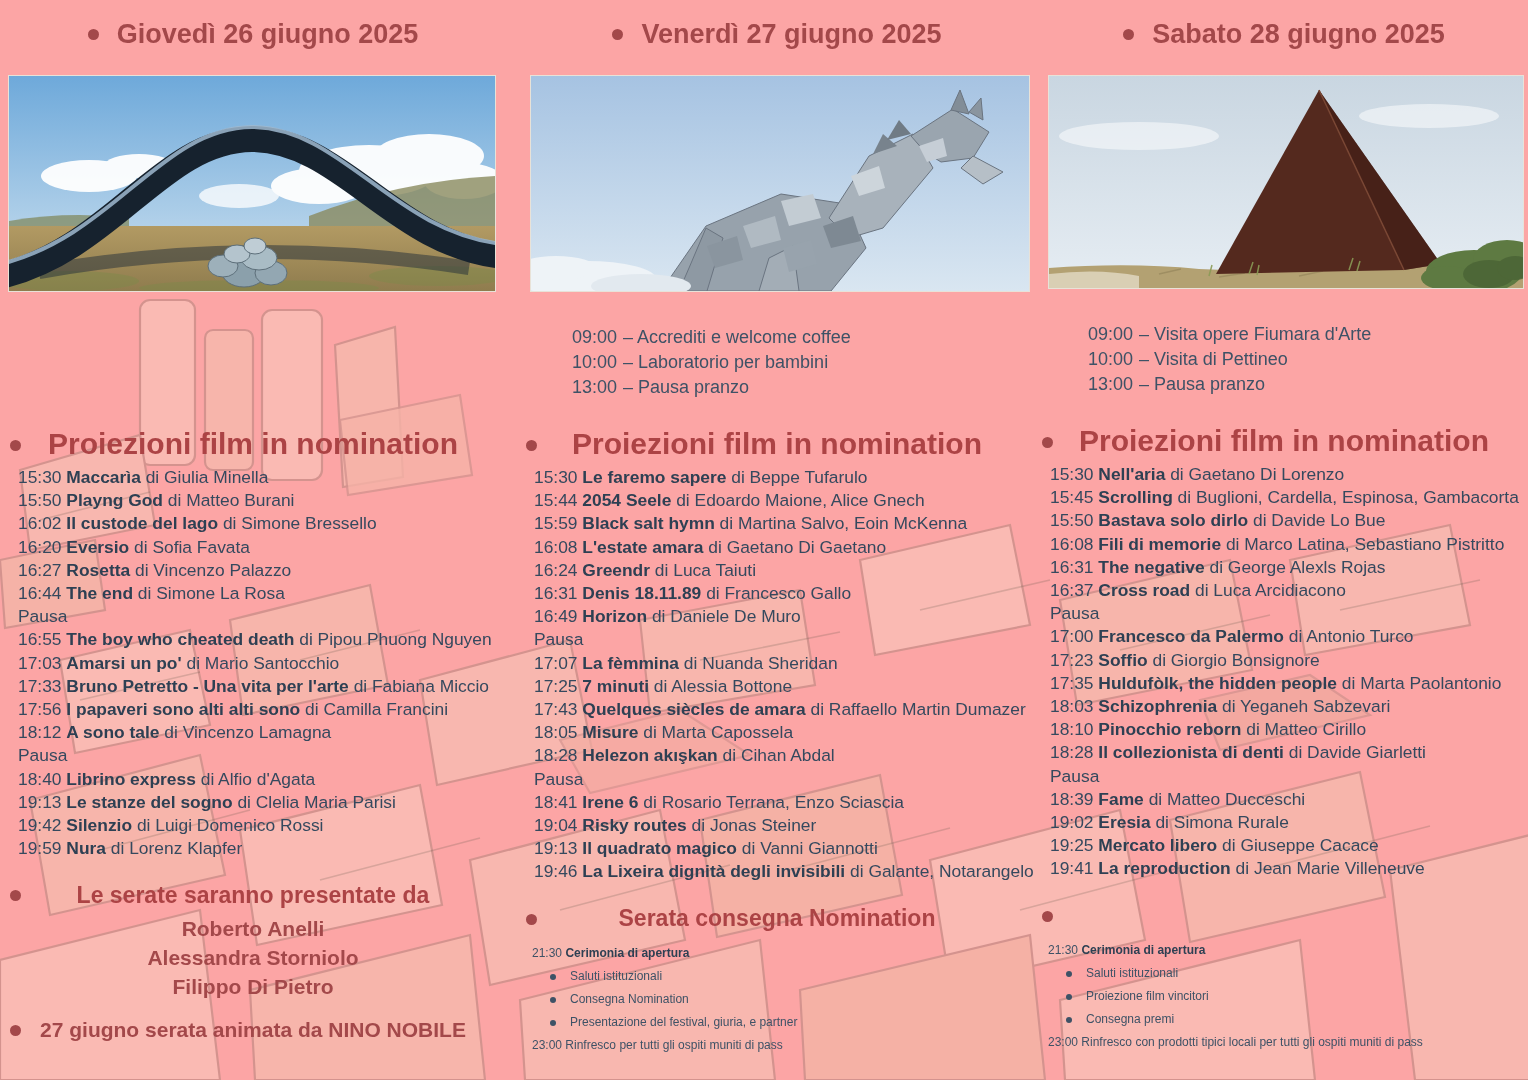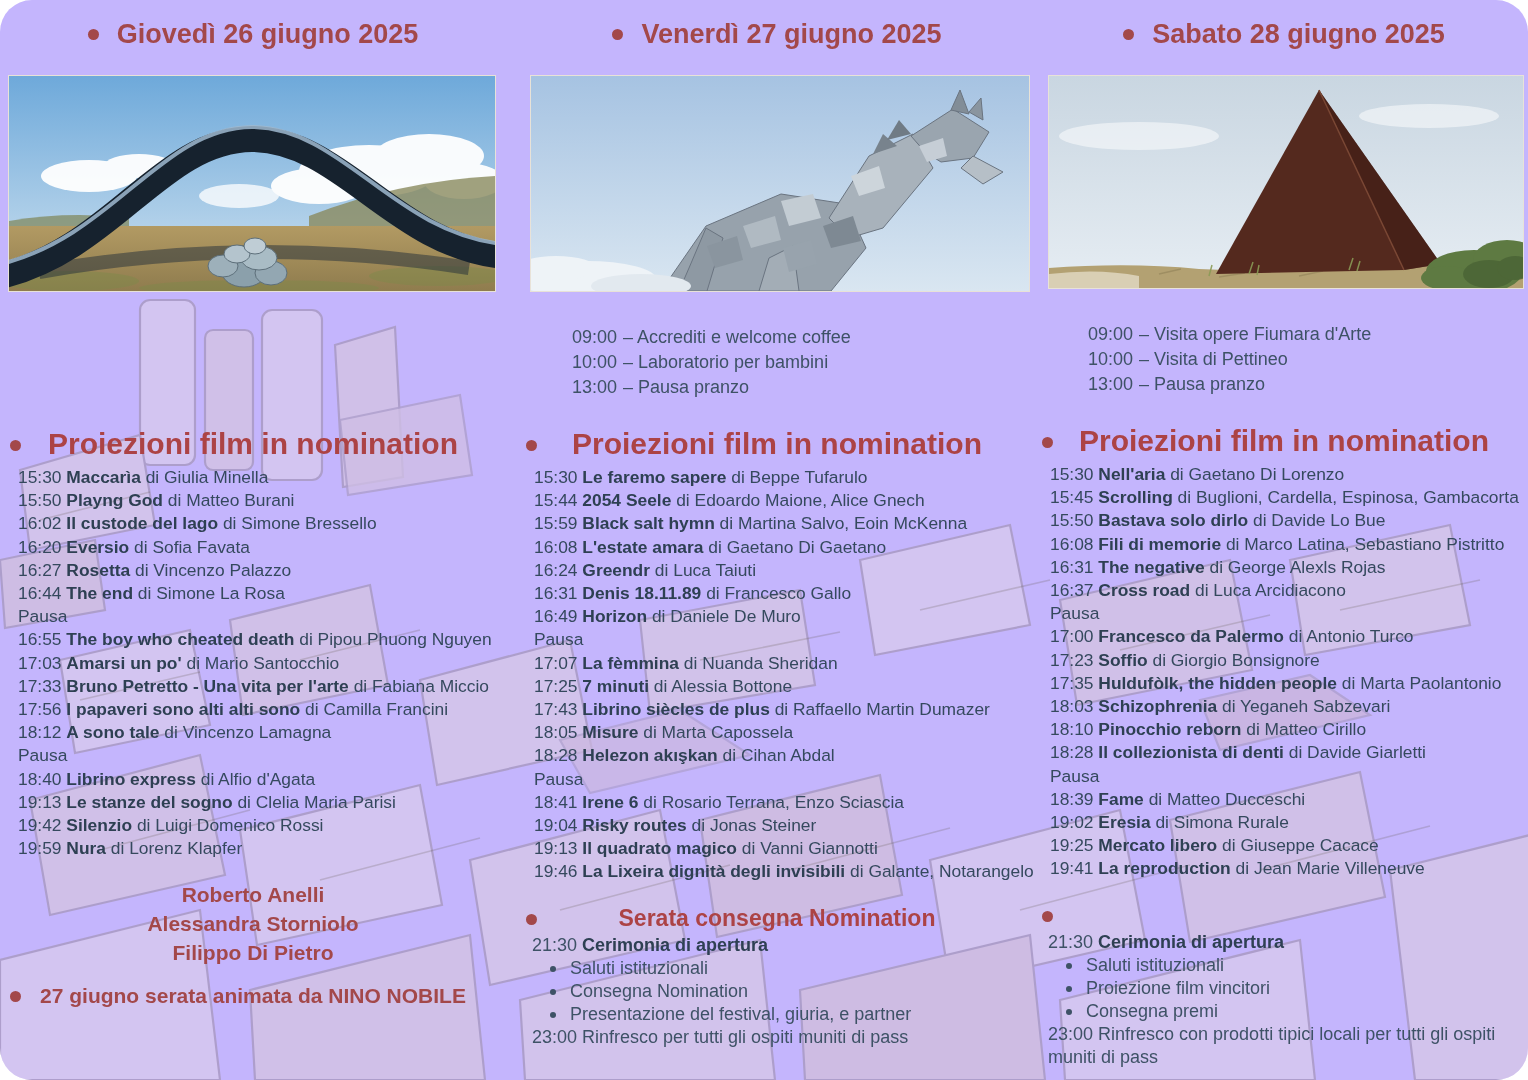--- a/index.html
+++ b/index.html
@@ -1,17 +1,17 @@
 <!DOCTYPE html>
 <html><head>
 <meta charset="utf-8">
 <style>
   html,body{margin:0;padding:0;background:#fff;}
-  .page{position:relative;width:1528px;height:1080px;background:#c4b5fd;overflow:hidden;
-        font-family:"Liberation Sans",sans-serif;color:#35495e;border-radius:32px;}
+  .page{position:relative;width:1528px;height:1080px;background:#fca5a5;overflow:hidden;
+        font-family:"Liberation Sans",sans-serif;color:#35495e;}
   .watermark{position:absolute;left:0;top:0;width:1528px;height:1080px;z-index:0;pointer-events:none;}
   .col{position:absolute;top:0;z-index:1;}
   #col1{left:8px;width:490px;}
   #col2{left:524px;width:506px;}
   #col3{left:1040px;width:488px;}
   .date-row{display:flex;align-items:center;justify-content:center;gap:18px;
             padding-top:16px;height:36px;font-size:27px;font-weight:bold;color:#a3484a;}
   .dot{width:11px;height:11px;border-radius:50%;background:#a3484a;flex:0 0 auto;}
   .photo{display:block;margin-top:23px;}
   #col2 .photo{margin-left:6px;}
@@ -24,21 +24,21 @@
   .films{margin-top:5px;padding-left:10px;font-size:17.4px;line-height:23.2px;white-space:nowrap;}
   .film-row b{color:#2e4053;}
   .footer{position:relative;margin-top:20px;}
   .evening-header{position:relative;height:30px;display:flex;align-items:center;justify-content:center;
                   font-size:23px;font-weight:bold;color:#ac4345;}
   .evening-header .dot{position:absolute;left:2px;top:10px;}
   .presenters{margin-top:4px;text-align:center;font-size:21px;font-weight:bold;color:#a3484a;line-height:29px;}
   .note-row{position:relative;margin-top:17px;display:flex;align-items:center;justify-content:center;
             font-size:21px;font-weight:bold;color:#a3484a;}
   .note-row .dot{position:absolute;left:2px;top:7px;}
-  .program{margin-top:0;padding-left:8px;font-size:18px;line-height:23px;color:#3e5266;}
+  .program{margin-top:8px;padding-left:8px;font-size:12px;line-height:23px;color:#3e5266;}
   .opening b{color:#2e4053;}
   .sub-bullet{display:flex;align-items:flex-start;gap:14px;padding-left:18px;}
   .mini-dot{width:6px;height:6px;border-radius:50%;background:#3e5266;margin-top:9px;flex:0 0 auto;}
   .closing{margin-top:0;}
   #col3 .closing{padding-left:0;}
   .imgframe{border:1px solid #e8e2d8;}
 </style>
 </head>
 <body>
 
@@ -144,20 +144,24 @@
         <div class="film-row">17:33 <b>Bruno Petretto - Una vita per l'arte</b> di Fabiana Miccio</div>
         <div class="film-row">17:56 <b>I papaveri sono alti alti sono</b> di Camilla Francini</div>
         <div class="film-row">18:12 <b>A sono tale</b> di Vincenzo Lamagna</div>
         <div class="film-row">Pausa</div>
         <div class="film-row">18:40 <b>Librino express</b> di Alfio d'Agata</div>
         <div class="film-row">19:13 <b>Le stanze del sogno</b> di Clelia Maria Parisi</div>
         <div class="film-row">19:42 <b>Silenzio</b> di Luigi Domenico Rossi</div>
         <div class="film-row">19:59 <b>Nura</b> di Lorenz Klapfer</div>
       </div>
     <div class="footer">
+      <div class="evening-header">
+        <span class="dot"></span>
+        <span>Le serate saranno presentate da</span>
+      </div>
       <div class="presenters">
           <div class="presenter-name">Roberto Anelli</div>
           <div class="presenter-name">Alessandra Storniolo</div>
           <div class="presenter-name">Filippo Di Pietro</div>
         </div>
       <div class="note-row">
         <span class="dot"></span>
         <span>27 giugno serata animata da NINO NOBILE</span>
       </div>
     </div>
@@ -214,21 +218,21 @@
         <div class="film-row">15:30 <b>Le faremo sapere</b> di Beppe Tufarulo</div>
         <div class="film-row">15:44 <b>2054 Seele</b> di Edoardo Maione, Alice Gnech</div>
         <div class="film-row">15:59 <b>Black salt hymn</b> di Martina Salvo, Eoin McKenna</div>
         <div class="film-row">16:08 <b>L'estate amara</b> di Gaetano Di Gaetano</div>
         <div class="film-row">16:24 <b>Greendr</b> di Luca Taiuti</div>
         <div class="film-row">16:31 <b>Denis 18.11.89</b> di Francesco Gallo</div>
         <div class="film-row">16:49 <b>Horizon</b> di Daniele De Muro</div>
         <div class="film-row">Pausa</div>
         <div class="film-row">17:07 <b>La fèmmina</b> di Nuanda Sheridan</div>
         <div class="film-row">17:25 <b>7 minuti</b> di Alessia Bottone</div>
-        <div class="film-row">17:43 <b>Librino siècles de plus</b> di Raffaello Martin Dumazer</div>
+        <div class="film-row">17:43 <b>Quelques siècles de amara</b> di Raffaello Martin Dumazer</div>
         <div class="film-row">18:05 <b>Misure</b> di Marta Capossela</div>
         <div class="film-row">18:28 <b>Helezon akışkan</b> di Cihan Abdal</div>
         <div class="film-row">Pausa</div>
         <div class="film-row">18:41 <b>Irene 6</b> di Rosario Terrana, Enzo Sciascia</div>
         <div class="film-row">19:04 <b>Risky routes</b> di Jonas Steiner</div>
         <div class="film-row">19:13 <b>Il quadrato magico</b> di Vanni Giannotti</div>
         <div class="film-row">19:46 <b>La Lixeira dignità degli invisibili</b> di Galante, Notarangelo</div>
       </div>
     <div class="footer">
       <div class="evening-header">

